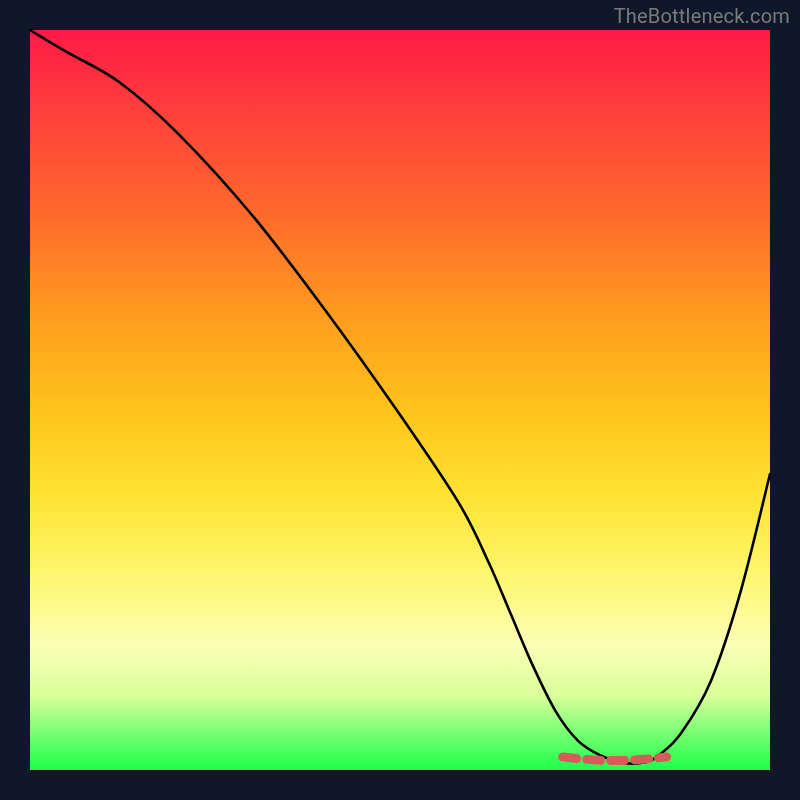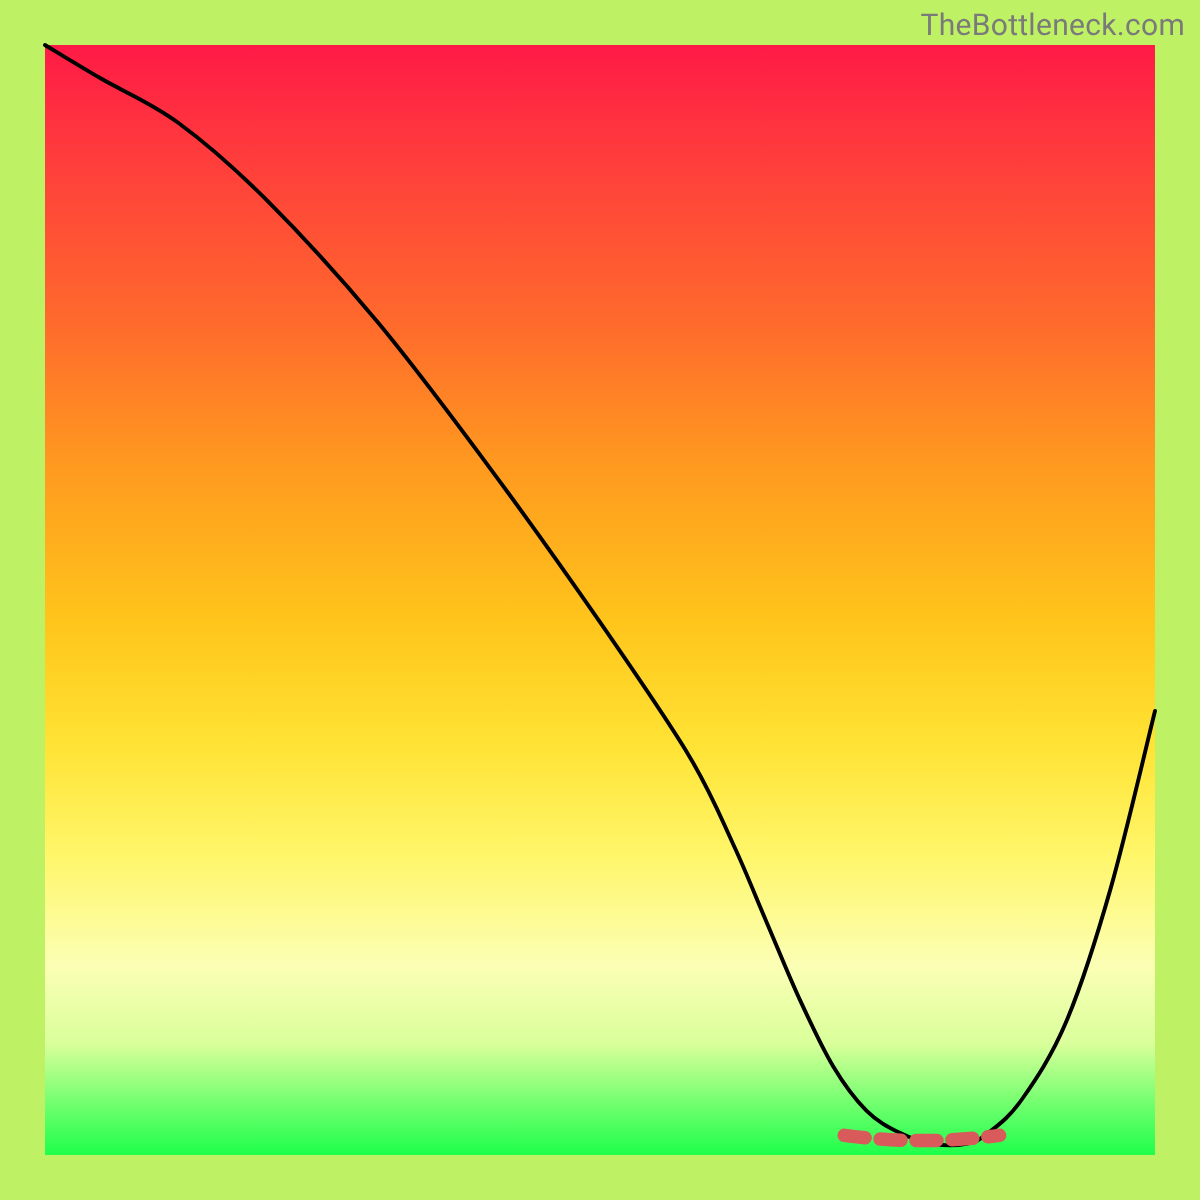--- a/index.html
+++ b/index.html
@@ -8,21 +8,21 @@
     width: 800px;
     height: 800px;
     background: #000;
     overflow: hidden;
     font-family: -apple-system, "Segoe UI", Roboto, Helvetica, Arial, sans-serif;
   }
   .frame {
     position: relative;
     width: 800px;
     height: 800px;
-    background: #bef264;
+    background: #0f172a;
   }
   .plot {
     position: absolute;
     left: 30px;
     top: 30px;
     width: 740px;
     height: 740px;
     background: linear-gradient(
       to bottom,
       #ff1a46 0%,

